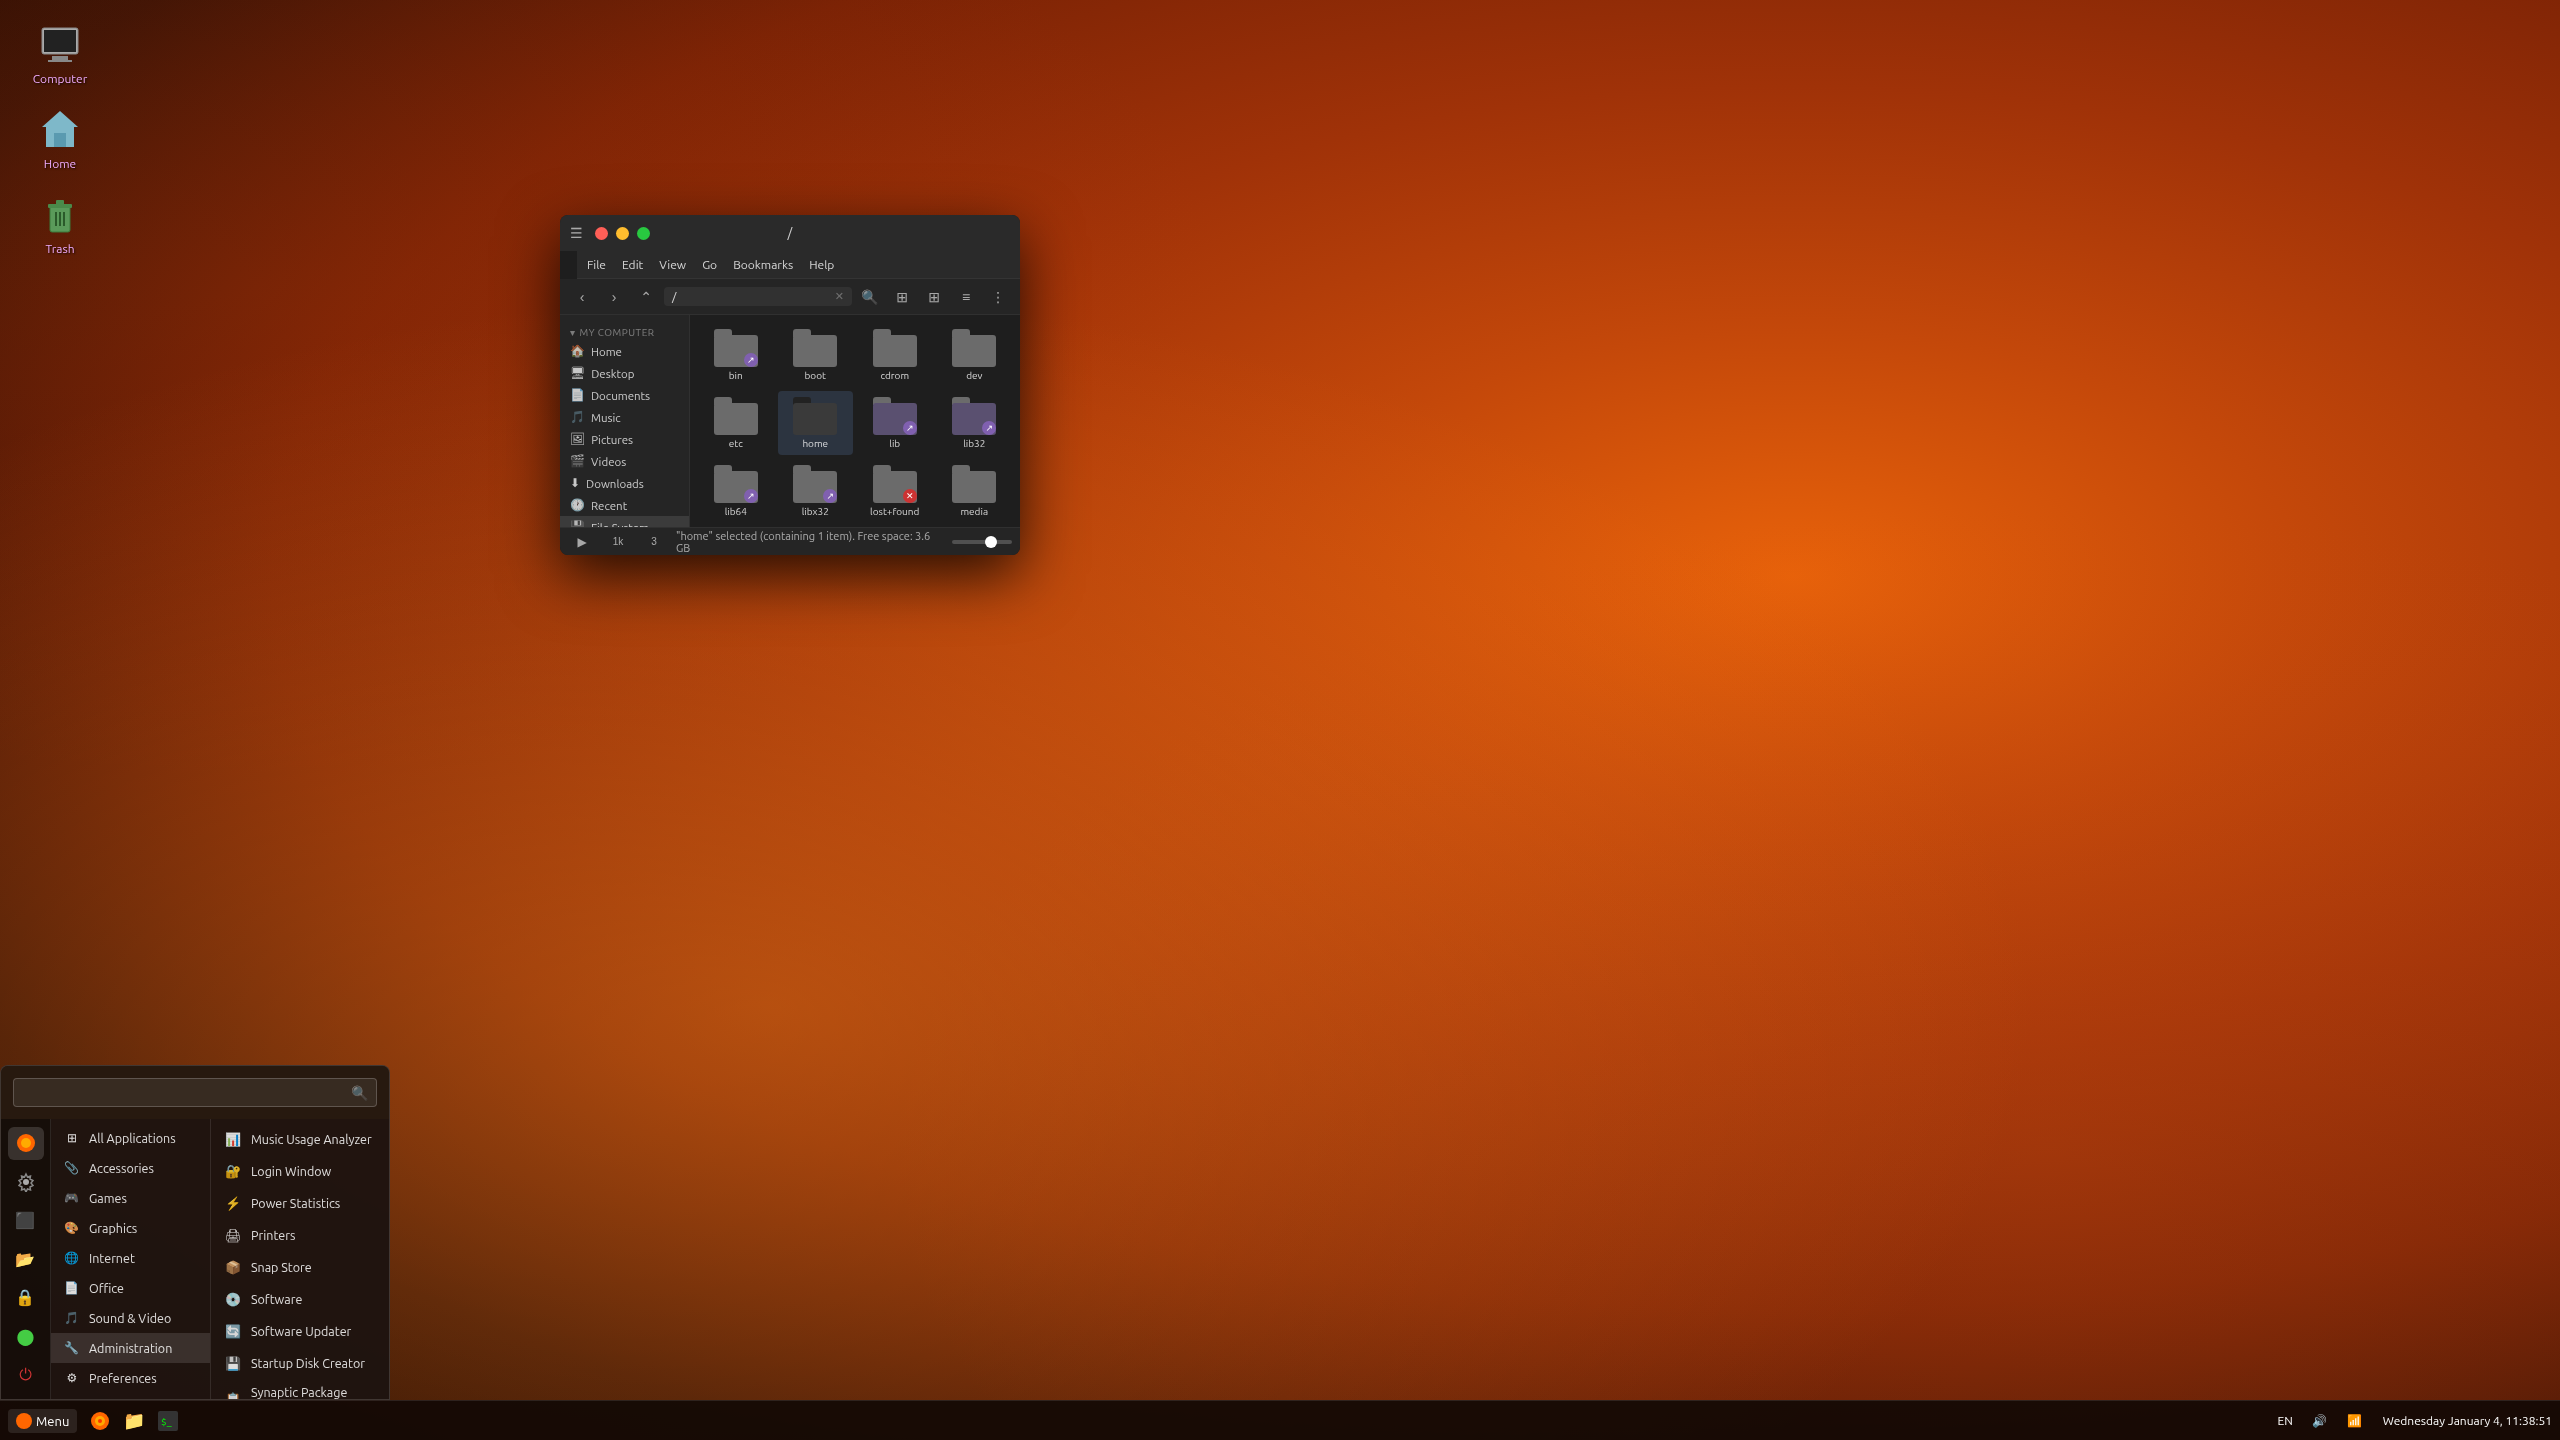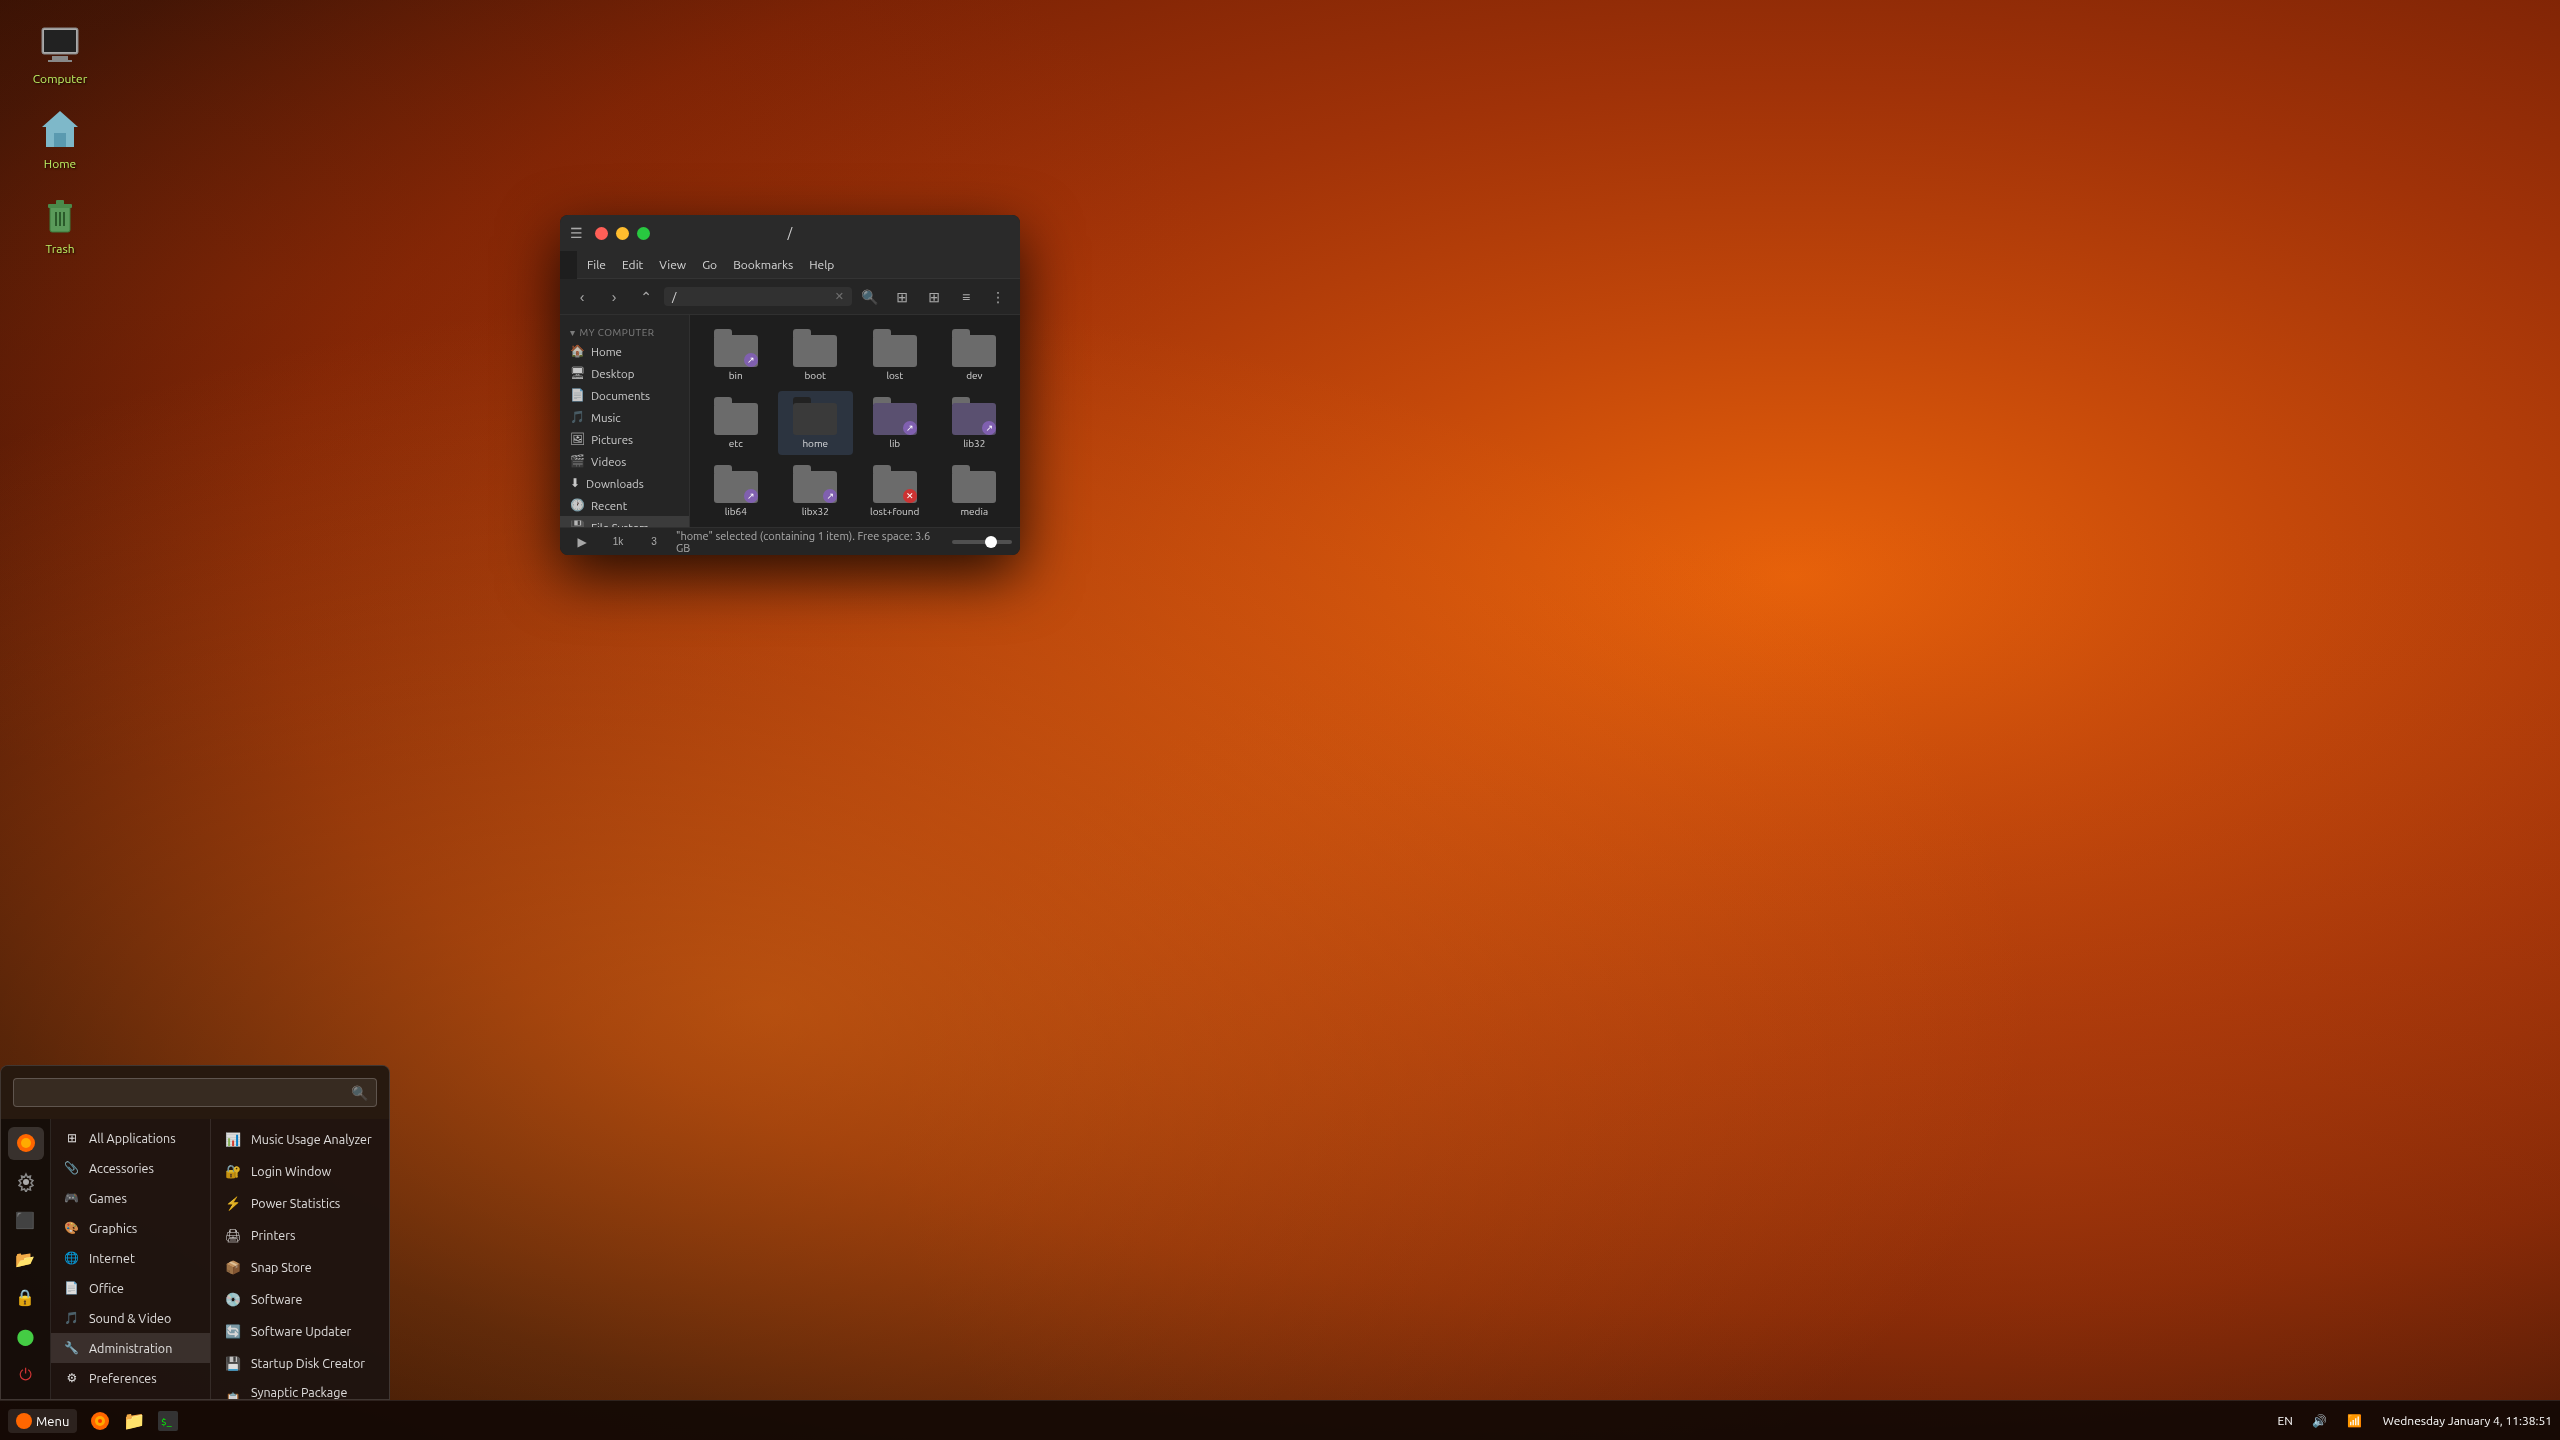--- a/index.html
+++ b/index.html
@@ -47,21 +47,21 @@
       width: 80px;
     }
     .desktop-icon-img {
       width: 48px;
       height: 48px;
       display: flex;
       align-items: center;
       justify-content: center;
     }
     .desktop-icon-label {
-      color: #bef264;
+      color: #f0abfc;
       font-size: 12px;
       text-align: center;
       text-shadow: 1px 1px 2px rgba(0,0,0,0.8);
     }
 
     
     .taskbar {
       position: absolute;
       bottom: 0;
       left: 0;
@@ -605,21 +605,21 @@
             <div class="fm-folder-body"></div>
           </div>
           <span class="fm-item-label">boot</span>
         </div>
 
         <div class="fm-item">
           <div class="fm-folder">
             <div class="fm-folder-tab"></div>
             <div class="fm-folder-body"></div>
           </div>
-          <span class="fm-item-label">lost</span>
+          <span class="fm-item-label">cdrom</span>
         </div>
 
         <div class="fm-item">
           <div class="fm-folder">
             <div class="fm-folder-tab"></div>
             <div class="fm-folder-body"></div>
           </div>
           <span class="fm-item-label">dev</span>
         </div>
 

